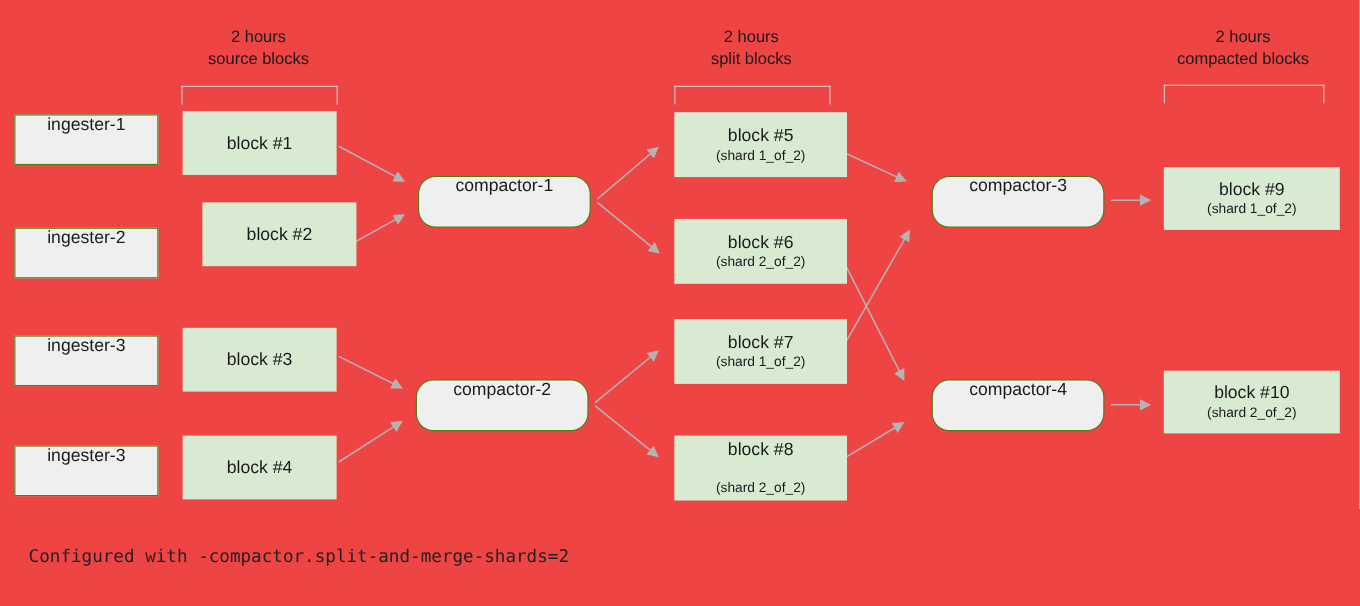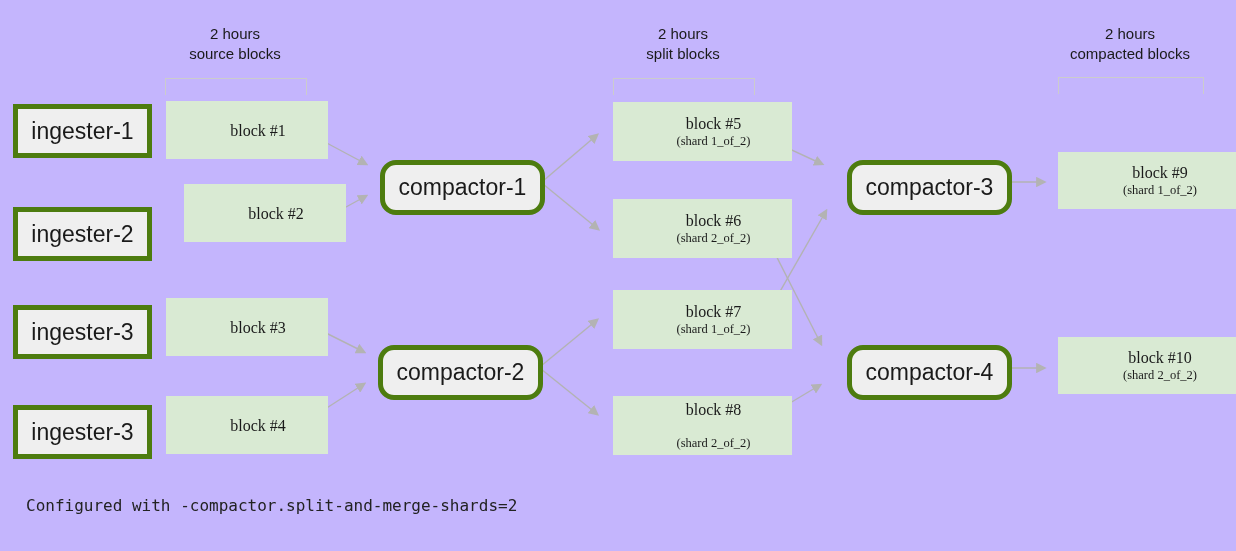--- a/index.html
+++ b/index.html
@@ -1,41 +1,41 @@
 <!DOCTYPE html>
 <html><head>
 <meta charset="utf-8">
 <style>
   html,body{margin:0;padding:0;background:#ffffff;}
-  .canvas{position:relative;width:1236px;height:551px;background:#c4b5fd;overflow:hidden;
+  .canvas{position:relative;width:1236px;height:551px;background:#ef4444;overflow:hidden;
           font-family:"Liberation Sans",sans-serif;color:#1a1a1a;}
   .arrows{position:absolute;left:0;top:0;width:1236px;height:551px;pointer-events:none;}
 
   .hdr{position:absolute;text-align:center;font-size:15px;line-height:20px;color:#1a1a1a;}
   #hdr-source{left:155px;top:24px;width:160px;}
   #hdr-split{left:603px;top:24px;width:160px;}
   #hdr-compacted{left:1028px;top:24px;width:204px;}
 
   .bracket{position:absolute;height:16px;border-top:1px solid #cccccc;
            border-left:1px solid #cccccc;border-right:1px solid #cccccc;}
   #br-source{left:165px;top:78px;width:140px;}
   #br-split{left:613px;top:78px;width:140px;}
   #br-compacted{left:1058px;top:77px;width:144px;}
 
-  .graybox{position:absolute;background:#efefef;border:5px solid #4d7c0f;
-           display:flex;align-items:center;justify-content:center;font-size:23px;}
+  .graybox{position:absolute;background:#efefef;border:1px solid #4d7c0f;
+           display:flex;align-items:flex-start;justify-content:center;font-size:16px;}
   .ingester{left:13px;width:129px;height:44px;}
   #ing-1{top:104px;} #ing-2{top:207px;} #ing-3{top:305px;} #ing-4{top:405px;}
   .compactor{width:155px;height:45px;border-radius:16px;}
   #comp-1{left:380px;top:160px;} #comp-2{left:378px;top:345px;}
   #comp-3{left:847px;top:160px;} #comp-4{left:847px;top:345px;}
 
   .greenbox{position:absolute;background:#d9ead3;display:flex;flex-direction:column;
             align-items:center;justify-content:center;
-            font-family:Liberation Serif, serif;padding-left:22px;}
+            font-family:Liberation Sans, sans-serif;}
   .greenbox .blk{font-size:16px;line-height:19px;}
   .greenbox .shard{font-size:12.5px;line-height:16px;}
   .src{left:166px;width:140px;height:58px;}
   #b1{top:101px;} #b2{top:184px;margin-left:18px;} #b3{top:298px;} #b4{top:396px;}
   .split{left:613px;width:157px;height:59px;}
   #b5{top:102px;} #b6{top:199px;} #b7{top:290px;} #b8{top:396px;gap:16px;}
   .compacted{left:1058px;width:160px;height:57px;}
   #b9{top:152px;} #b10{top:337px;}
 
   .footer{position:absolute;left:26px;top:496px;

